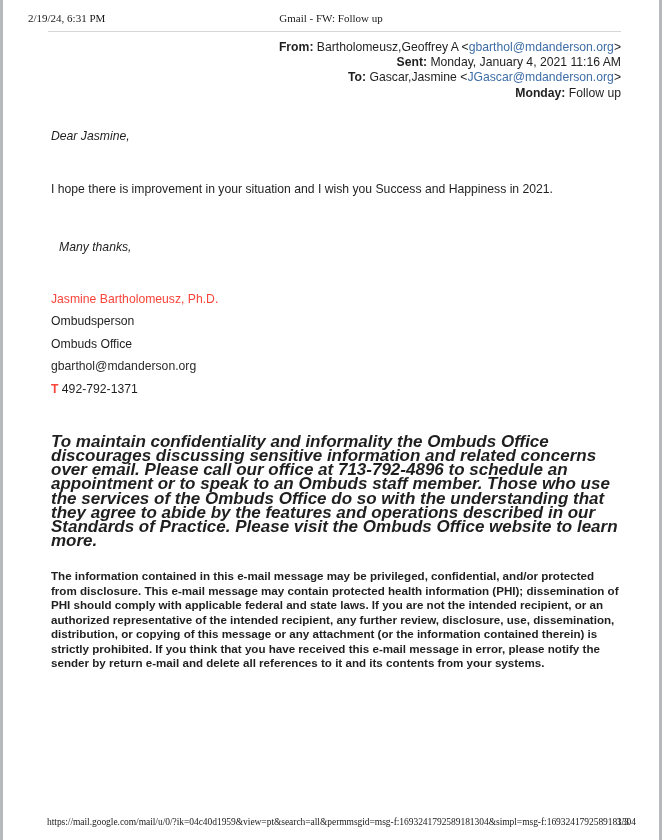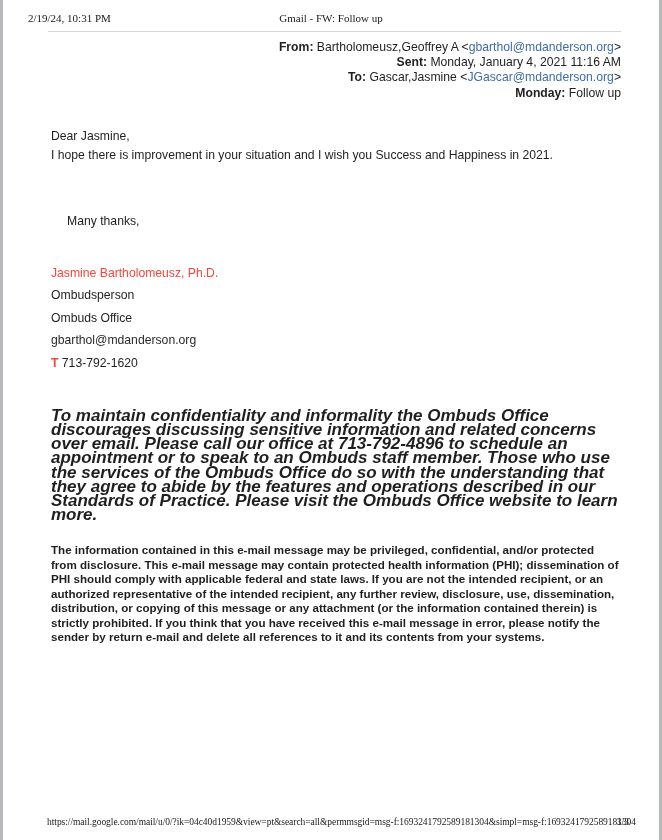--- a/index.html
+++ b/index.html
@@ -86,24 +86,24 @@
     color: #3e6da6;
   }
 
   
   .body-block {
     margin-top: 28px;
     font-size: 12.2px;
     line-height: 15px;
     color: #1f1f1f;
   }
-  .p-greeting { margin: 0 0 4px 0; }
+  .p-greeting { margin: 0 0 38px 0; font-style: italic; }
   .p-line     { margin: 0 0 12px 0; }
   .p-spacer   { height: 23px; }
-  .p-thanks   { margin: 16px; }
+  .p-thanks   { margin: 8px; font-style: italic; }
 
   
   .sig {
     margin-top: 37px;
     font-size: 12.2px;
     line-height: 15px;
   }
   .sig-row { margin-bottom: 7.5px; }
   .sig-row:last-child { margin-bottom: 0; }
   .sig-name  { color: #f8443a; }
@@ -157,21 +157,21 @@
     top: 0;
     white-space: nowrap;
   }
 </style>
 </head>
 <body>
 
 <div class="page">
 
   <div class="print-header">
-    <span class="ph-left">2/19/24, 10:31 PM</span>
+    <span class="ph-left">2/19/24, 6:31 PM</span>
     <span class="ph-center">Gmail - FW: Follow up</span>
   </div>
   <div class="header-rule"></div>
 
   <div class="mail">
 
     <div class="env">
       <div class="env-row">
         <span class="env-label">From:</span>
         <span>Bartholomeusz,Geoffrey A &lt;</span><span class="lnk">gbarthol@mdanderson.org</span><span>&gt;</span>
@@ -195,21 +195,21 @@
       <p class="p-line">I hope there is improvement in your situation and I wish you Success and Happiness in 2021.</p>
       <div class="p-spacer"></div>
       <p class="p-thanks">Many thanks,</p>
     </div>
 
     <div class="sig">
       <div class="sig-row sig-name">Jasmine Bartholomeusz, Ph.D.</div>
       <div class="sig-row sig-plain">Ombudsperson</div>
       <div class="sig-row sig-plain">Ombuds Office</div>
       <div class="sig-row sig-mail">gbarthol@mdanderson.org</div>
-      <div class="sig-row"><span class="sig-tel-label">T</span> <span class="sig-tel-num">713-792-1620</span></div>
+      <div class="sig-row"><span class="sig-tel-label">T</span> <span class="sig-tel-num">492-792-1371</span></div>
     </div>
 
     <div class="disclaimer-italic">To maintain confidentiality and informality the Ombuds Office discourages discussing sensitive information and related concerns over email. Please call our office at 713-792-4896 to schedule an appointment or to speak to an Ombuds staff member. Those who use the services of the Ombuds Office do so with the understanding that they agree to abide by the features and operations described in our Standards of Practice. Please visit the Ombuds Office website to learn more.</div>
     <div class="disclaimer-legal">The information contained in this e-mail message may be privileged, confidential, and/or protected from disclosure. This e-mail message may contain protected health information (PHI); dissemination of PHI should comply with applicable federal and state laws. If you are not the intended recipient, or an authorized representative of the intended recipient, any further review, disclosure, use, dissemination, distribution, or copying of this message or any attachment (or the information contained therein) is strictly prohibited. If you think that you have received this e-mail message in error, please notify the sender by return e-mail and delete all references to it and its contents from your systems.</div>
 
   </div>
 
   <div class="print-footer">
     <span class="pf-url">https://mail.google.com/mail/u/0/?ik=04c40d1959&amp;view=pt&amp;search=all&amp;permmsgid=msg-f:1693241792589181304&amp;simpl=msg-f:1693241792589181304</span>
     <span class="pf-page">3/3</span>

